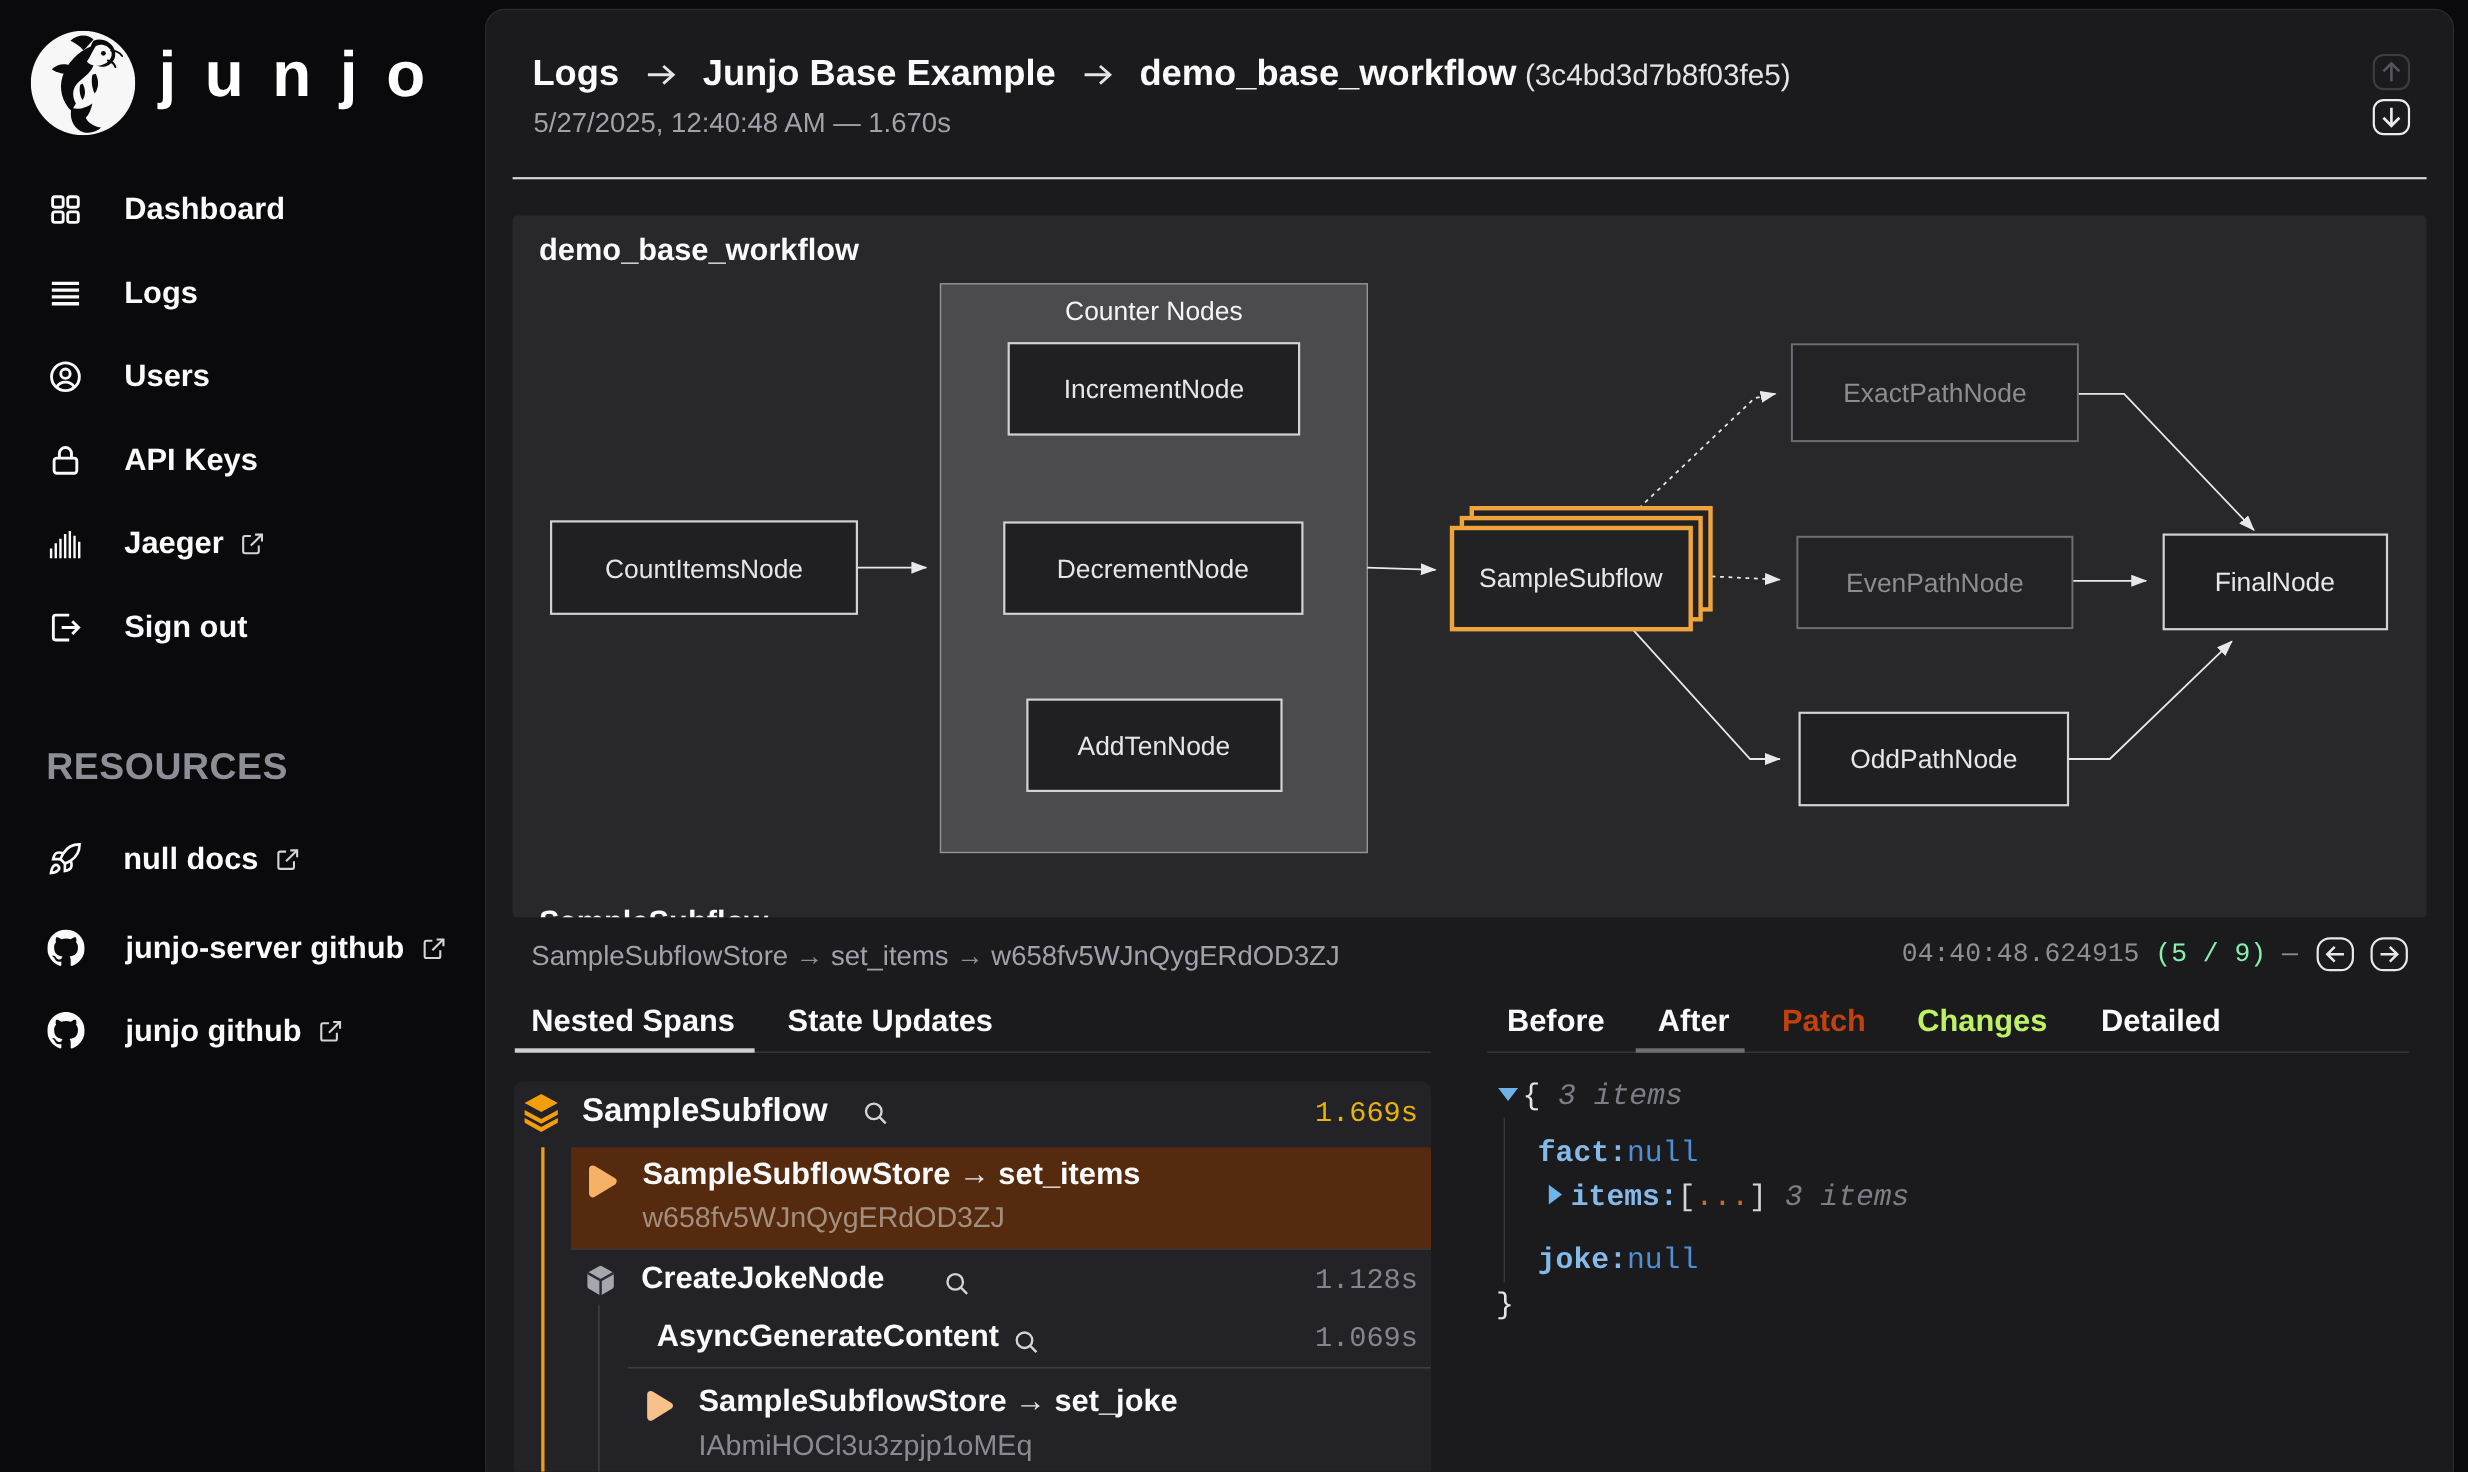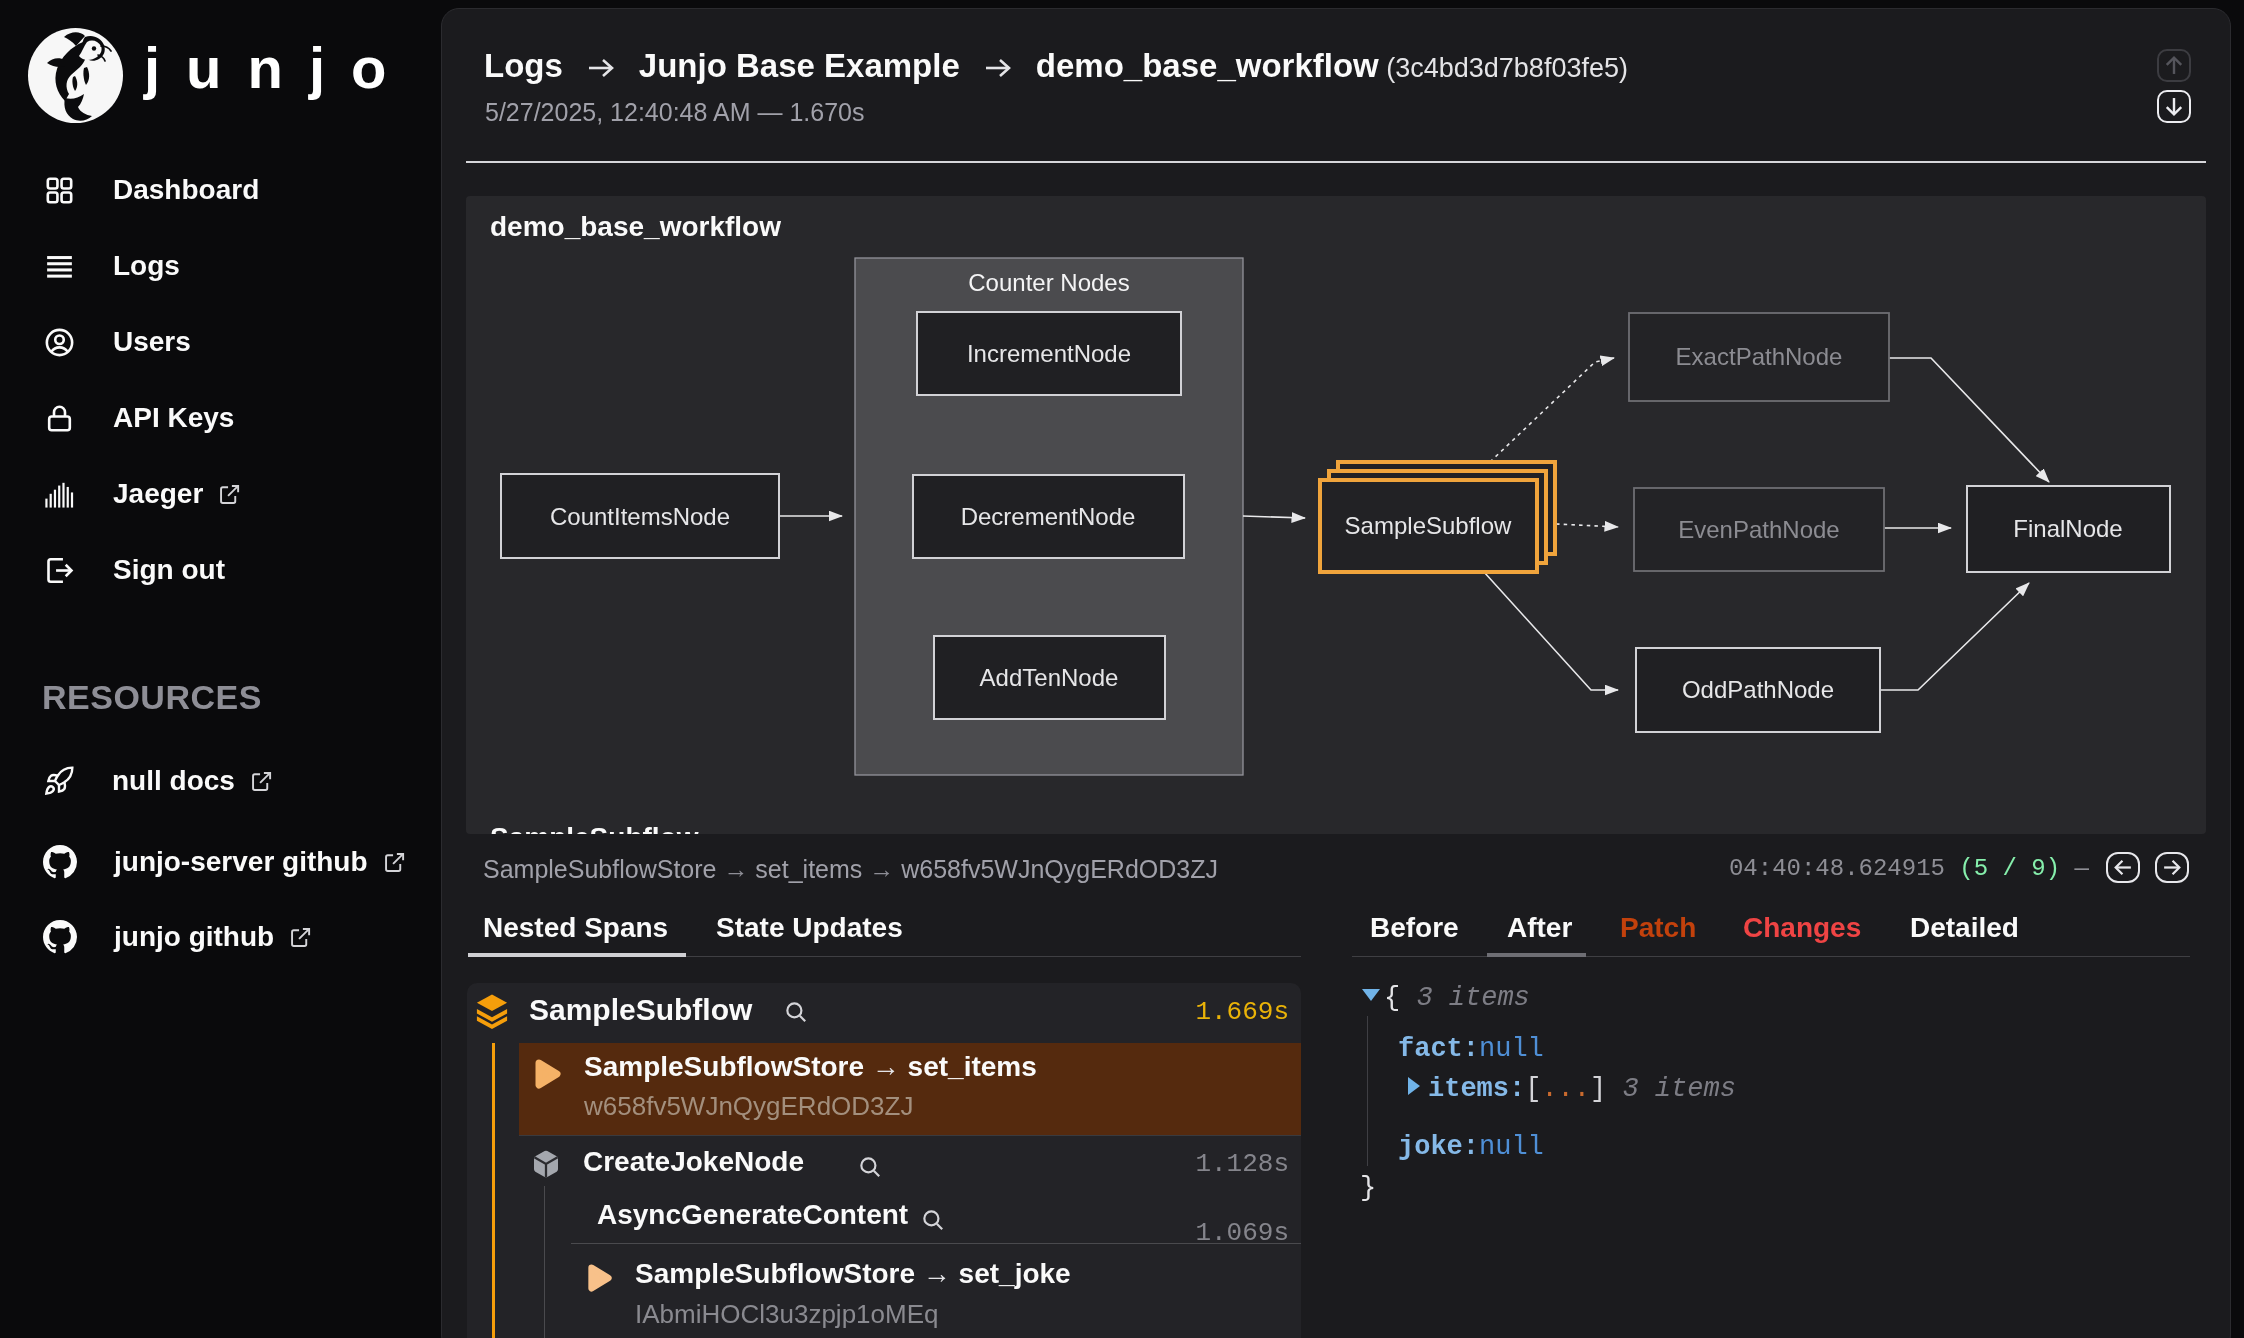--- a/index.html
+++ b/index.html
@@ -240,21 +240,21 @@
       <line x1="5" y1="12" x2="18" y2="12"></line>
       <path d="M12.5 6 18.5 12l-6 6"></path>
     </svg>
 </div>
 
 <div class="abs" style="left:483px; top:912px; font-size:28px; font-weight:700; color:#fafafa;">Nested Spans</div>
 <div class="abs" style="left:716px; top:912px; font-size:28px; font-weight:700; color:#fafafa;">State Updates</div>
 <div class="abs" style="left:1370px; top:912px; font-size:28px; font-weight:700; color:#fafafa;">Before</div>
 <div class="abs" style="left:1507px; top:912px; font-size:28px; font-weight:700; color:#fafafa;">After</div>
 <div class="abs" style="left:1620px; top:912px; font-size:28px; font-weight:700; color:#c2410c;">Patch</div>
-<div class="abs" style="left:1743px; top:912px; font-size:28px; font-weight:700; color:#ef4444;">Changes</div>
+<div class="abs" style="left:1743px; top:912px; font-size:28px; font-weight:700; color:#bef264;">Changes</div>
 <div class="abs" style="left:1910px; top:912px; font-size:28px; font-weight:700; color:#fafafa;">Detailed</div>
 <div class="abs" style="left:468px; top:956px; width:833px; height:1px; background:#3f3f43;"></div>
 <div class="abs" style="left:1352px; top:956px; width:838px; height:1px; background:#3f3f43;"></div>
 <div class="abs" style="left:468px; top:953px; width:218px; height:4px; background:#cfcfd3;"></div>
 <div class="abs" style="left:1487px; top:953px; width:99px; height:4px; background:#6e6e74;"></div>
 
 <div class="abs" id="tree" style="left:467px; top:983px; width:834px; height:355px; background:#232327; border-radius:10px 10px 0 0; overflow:hidden;">
   <svg class="abs" style="left:7px; top:9px;" width="36" height="37" viewBox="0 0 36 38">
     <g fill="#f59e0b">
       <path d="M18 2.5 L33.5 11 L18 19.5 L2.5 11 Z"></path>
@@ -287,21 +287,21 @@
       <line x1="15.5" y1="15.5" x2="20.5" y2="20.5"></line>
     </svg>
   <div class="abs mono" style="right:12px; top:166px; font-size:26px; color:#85858c;">1.128s</div>
 
   <div class="abs" style="left:77px; top:203px; width:1px; height:152px; background:#4a4a4e;"></div>
   <div class="abs" style="left:130px; top:216px; font-size:28px; font-weight:600; color:#fafafa;">AsyncGenerateContent</div>
   <svg class="abs" style="left:453px; top:224px;" width="26" height="26" viewBox="0 0 24 24" fill="none" stroke="#d4d4d8" stroke-width="2">
       <circle cx="10.5" cy="10.5" r="6.5"></circle>
       <line x1="15.5" y1="15.5" x2="20.5" y2="20.5"></line>
     </svg>
-  <div class="abs mono" style="right:12px; top:219px; font-size:26px; color:#85858c;margin-top:16px;">1.069s</div>
+  <div class="abs mono" style="right:12px; top:219px; font-size:26px; color:#85858c;">1.069s</div>
 
   <div class="abs" style="left:104px; top:260px; width:730px; height:1px; background:#4a4a4e;"></div>
   <svg class="abs" style="left:119px; top:279px;" width="28" height="32" viewBox="0 0 30 34">
       <path d="M6 6 L24 17 L6 28 Z" fill="#f8c18a" stroke="#f8c18a" stroke-width="7" stroke-linejoin="round"></path>
     </svg>
   <div class="abs" style="left:168px; top:275px; font-size:28px; font-weight:600; color:#fafafa;">SampleSubflowStore <span style="font-weight:400; color:#e4e4e7;">→</span> set_joke</div>
   <div class="abs" style="left:168px; top:316px; font-size:26px; color:#8a8a90;">IAbmiHOCl3u3zpjp1oMEq</div>
 </div>
 
 <div class="abs mono" style="left:1352px; top:975px; width:860px; font-size:27px; color:#e4e4e7;">

